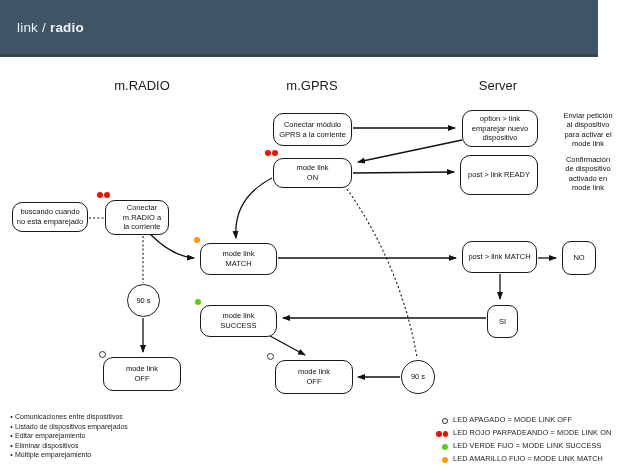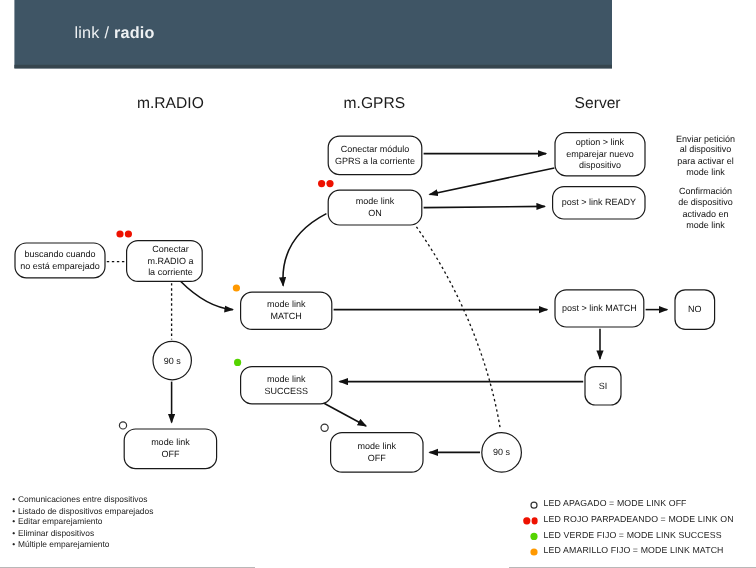--- a/index.html
+++ b/index.html
@@ -1,23 +1,23 @@
 <!DOCTYPE html>
 <html><head>
 <meta charset="utf-8">
 <style>
   html,body{margin:0;padding:0;background:#888;}
   .stage{
     position:relative;width:630px;height:473px;background:#ffffff;
     font-family:"Liberation Sans",sans-serif;overflow:hidden;
   }
   .header{
-    position:absolute;left:12px;top:0;width:498px;height:57px;
+    position:absolute;left:0;top:0;width:598px;height:57px;
     border-bottom:3px solid #36454e;box-sizing:border-box;
-    display:flex;align-items:center;padding-left:50px;
+    display:flex;align-items:center;padding-left:17px;
   }
   .header .title{font-size:13.5px;color:#eef1f3;letter-spacing:.2px;}
   .header .title b{font-weight:bold;}
   .col-label{
     position:absolute;top:78px;width:100px;text-align:center;
     font-size:13px;color:#1c1c1c;
   }
   svg.connectors{position:absolute;left:0;top:0;z-index:1;}
   .node{
     position:absolute;background:#fff;border:1.6px solid #1a1a1a;border-radius:10px;
@@ -84,21 +84,21 @@
     <path d="M 347,189 C 381,237 407,297 417,358" stroke="#111" stroke-width="1.1" stroke-dasharray="2 2.4" fill="none"></path>
   </svg>
 
   <div class="node" style="left:273px;top:113px;width:79px;height:33px;">Conectar módulo
 GPRS a la corriente</div>
   <div class="node" style="left:273px;top:158px;width:79px;height:30px;">mode link
 ON</div>
   <div class="node" style="left:462px;top:110px;width:76px;height:37px;">option &gt; link
 emparejar nuevo
 dispositivo</div>
-  <div class="node" style="left:460px;top:155px;width:78px;height:28px;">post &gt; link READY</div>
+  <div class="node" style="left:460px;top:155px;width:78px;height:40px;">post &gt; link READY</div>
   <div class="node" style="left:12px;top:202px;width:76px;height:30px;">buscando cuando
 no está emparejado</div>
   <div class="node" style="left:105px;top:200px;width:64px;height:35px;padding-left:10px;">Conectar m.RADIO a
 la corriente</div>
   <div class="node" style="left:200px;top:243px;width:77px;height:32px;">mode link
 MATCH</div>
   <div class="node" style="left:462px;top:241px;width:75px;height:32px;">post &gt; link MATCH</div>
   <div class="node small" style="left:562px;top:241px;width:34px;height:34px;">NO</div>
   <div class="node" style="left:200px;top:305px;width:77px;height:32px;">mode link
 SUCCESS</div>

